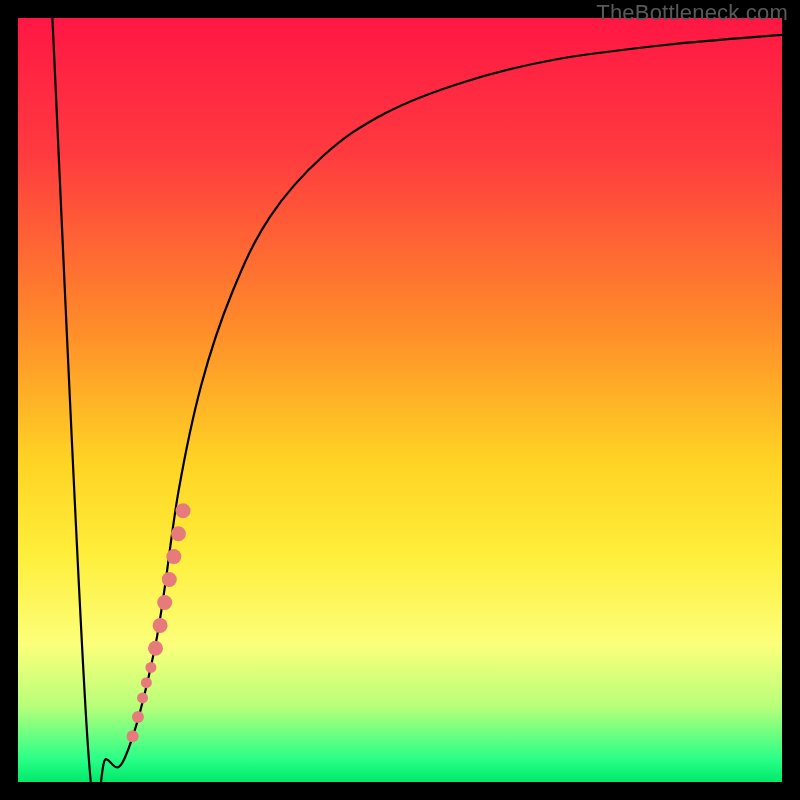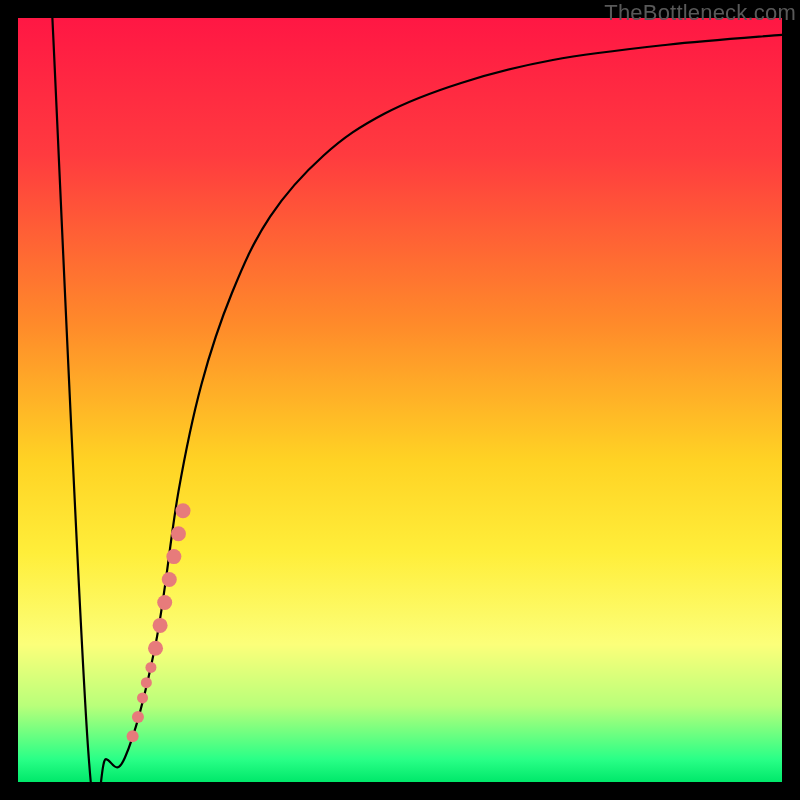--- a/index.html
+++ b/index.html
@@ -16,21 +16,21 @@
     position: absolute;
     left: 18px;
     top: 18px;
     width: 764px;
     height: 764px;
     overflow: hidden;
   }
   .watermark {
     position: absolute;
     top: 0px;
-    right: 4px;
+    right: 12px;
     font-size: 22px;
     font-weight: 400;
     color: #595959;
     letter-spacing: 0.2px;
   }
   svg {
     display: block;
   }
 </style>
 </head>

